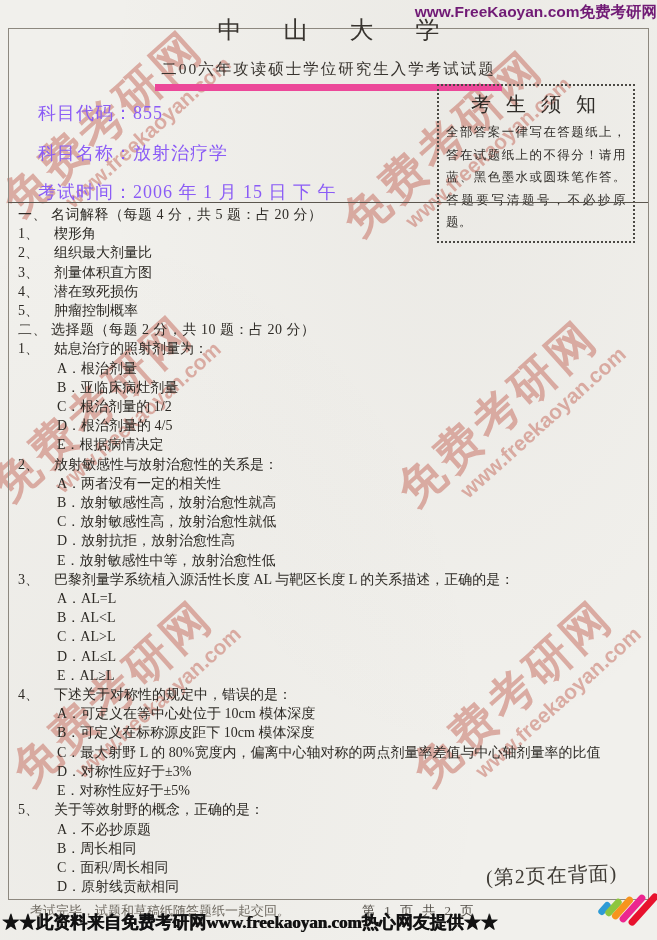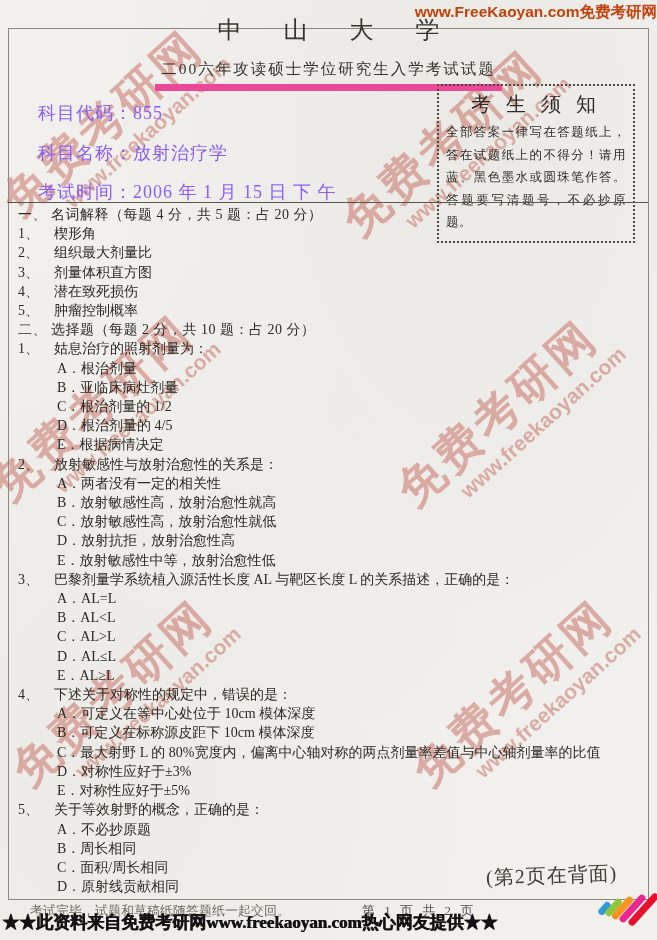--- a/index.html
+++ b/index.html
@@ -26,21 +26,21 @@
   
   .frame{
     position:absolute;left:8px;top:28px;width:639px;height:870px;
     border:1px solid #8d887f;z-index:1;pointer-events:none;
   }
   .rule{position:absolute;left:8px;top:202px;width:640px;border-top:1.5px solid #5b564e;z-index:2;}
   
   .site-header{
     position:absolute;top:2px;right:0px;z-index:3;
     font-family:"Liberation Sans","DejaVu Sans",sans-serif;
-    font-weight:bold;font-size:15.5px;color:#c2410c;letter-spacing:0px;
+    font-weight:bold;font-size:15.5px;color:#701a75;letter-spacing:0px;
   }
   .university{
     position:absolute;top:14px;left:0;width:100%;text-align:center;z-index:2;
     font-size:24px;letter-spacing:18px;text-indent:18px;color:#38342f;font-weight:normal;margin:0;
   }
   .subtitle-wrap{position:absolute;top:59px;left:0;width:100%;text-align:center;z-index:2;}
   .subtitle{
     display:inline-block;font-size:15.5px;letter-spacing:2px;color:#38342f;
     border-bottom:7px solid #ec4899;padding:0 6px 4px;
   }

